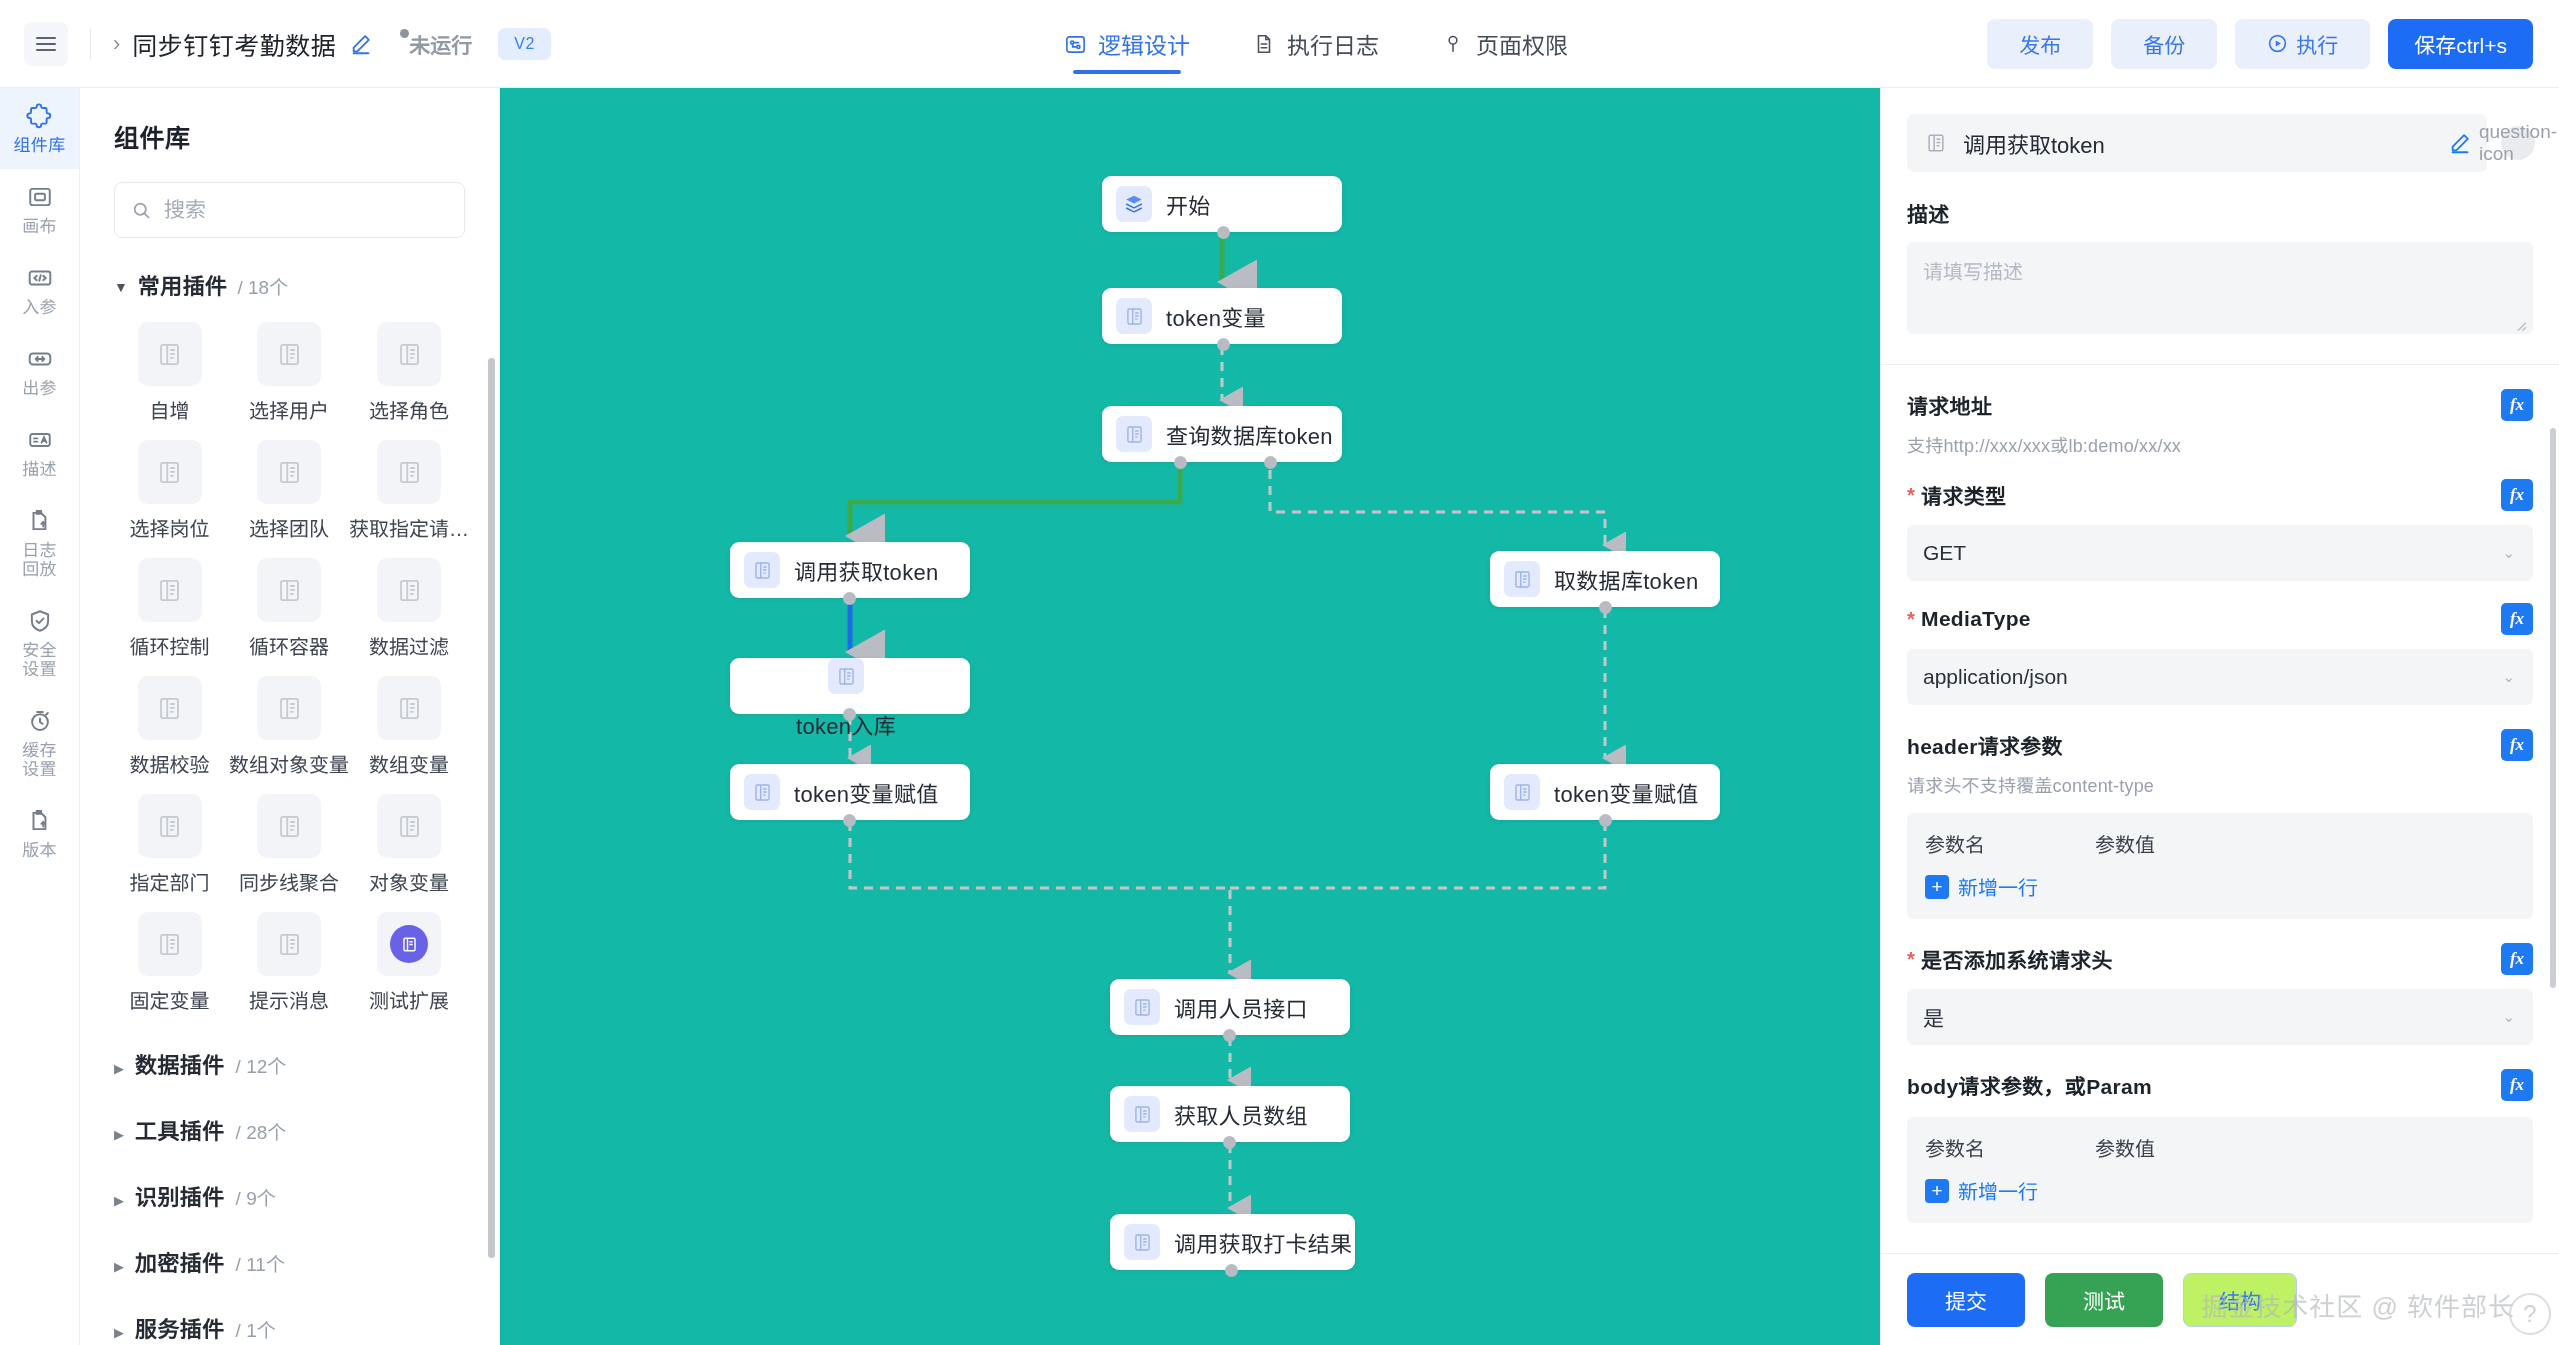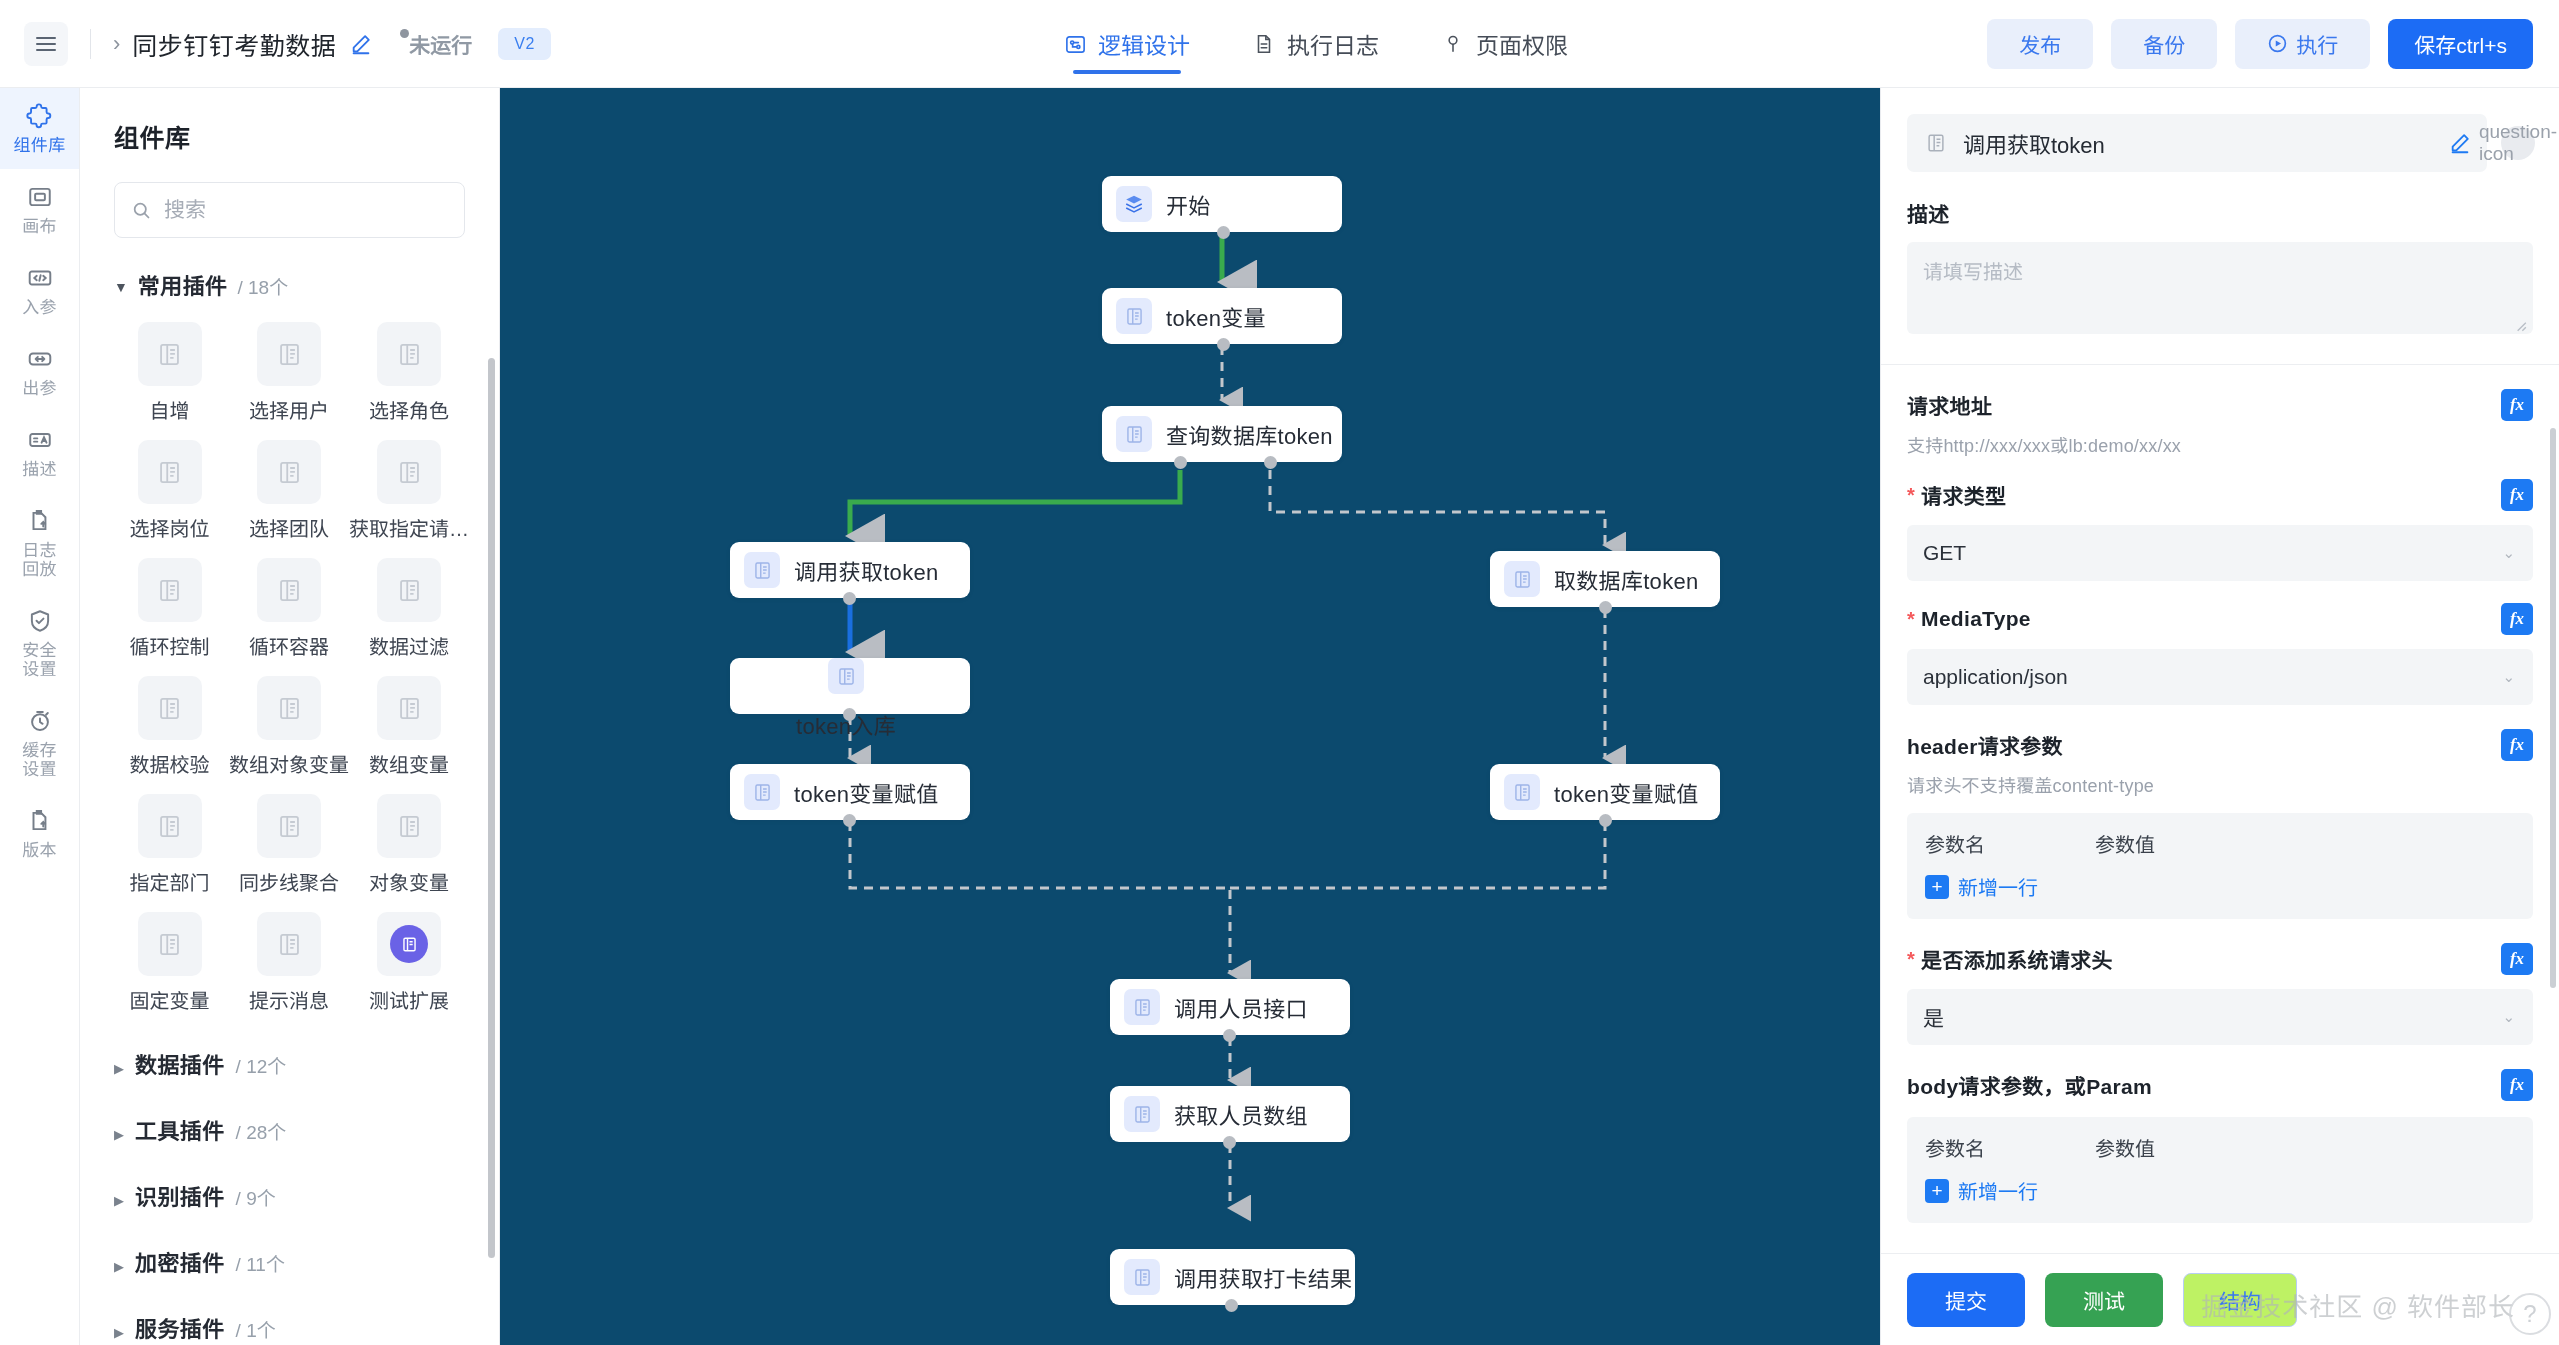--- a/index.html
+++ b/index.html
@@ -114,21 +114,21 @@
   .glabel { font-size: 20px; color: #3e4551; white-space: nowrap; max-width: 120px; overflow: hidden; text-overflow: ellipsis; }
   .cat-list { padding-top: 10px; }
   .cat-row { display: flex; align-items: baseline; gap: 11px; padding: 17px 0 17px 34px; cursor: pointer; }
   .cat-row .caret-r { color: #7a828d; font-size: 13px; }
   .cl-scrollbar {
     position: absolute; right: 4px; top: 120px; width: 7px; height: 900px;
     background: #c3c6cb; border-radius: 4px;
   }
 
   
-  .canvas { flex: 1; background: #0c4a6e; position: relative; overflow: hidden; }
+  .canvas { flex: 1; background: #14b8a6; position: relative; overflow: hidden; }
   .canvas-inner { position: absolute; inset: 0; }
   .node {
     position: absolute; height: 56px; background: #fff; border-radius: 9px;
     box-shadow: 0 1px 4px rgba(24,40,70,.10); display: flex; align-items: center;
     padding: 0 22px 0 14px; gap: 14px; cursor: pointer; white-space: nowrap;
   }
   .node .nicon {
     width: 36px; height: 36px; border-radius: 7px; background: #e3eafd;
     display: flex; align-items: center; justify-content: center; flex: 0 0 36px;
   }
@@ -762,21 +762,21 @@
           <span class="nicon">
               <svg width="21" height="21" viewBox="0 0 24 24" fill="none" stroke="#9db4e8" stroke-width="1.6">
                 <rect x="4.5" y="3.5" width="15" height="17" rx="1.6"></rect>
                 <path d="M10 3.5v17M12.6 8h4.2M12.6 11.5h4.2M12.6 15h3"></path>
               </svg>
             </span>
           <span class="nlabel">获取人员数组</span>
           <span class="port" style="left:113px; bottom:-7px;"></span>
         </div>
 
-        <div class="node" style="left:610px; top:1126px; width:245px;margin-top:35px;">
+        <div class="node" style="left:610px; top:1126px; width:245px;">
           <span class="nicon">
               <svg width="21" height="21" viewBox="0 0 24 24" fill="none" stroke="#9db4e8" stroke-width="1.6">
                 <rect x="4.5" y="3.5" width="15" height="17" rx="1.6"></rect>
                 <path d="M10 3.5v17M12.6 8h4.2M12.6 11.5h4.2M12.6 15h3"></path>
               </svg>
             </span>
           <span class="nlabel">调用获取打卡结果</span>
           <span class="port" style="left:115px; bottom:-7px;"></span>
         </div>
 

